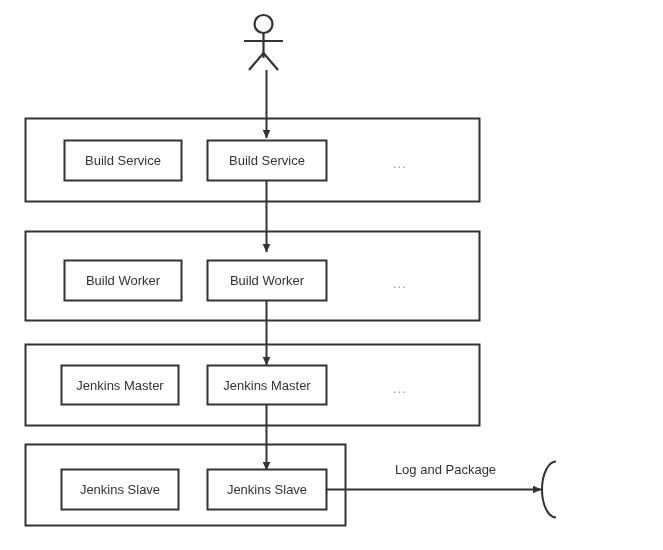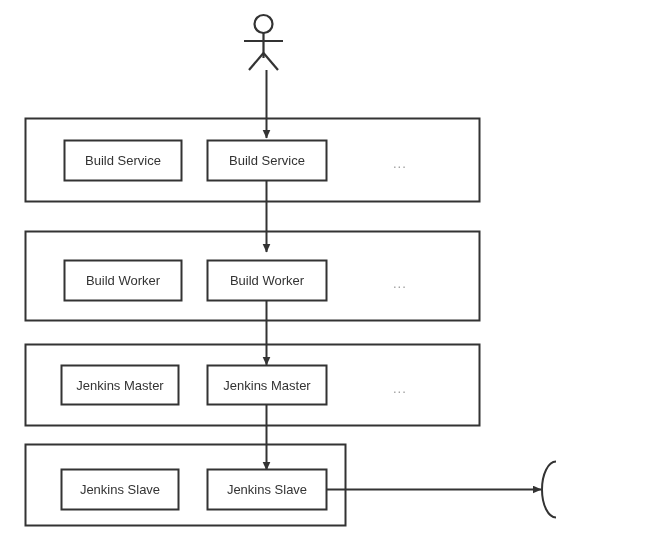--- a/index.html
+++ b/index.html
@@ -110,16 +110,17 @@
   <div class="node-label" style="left:207px; top:274px; width:120px;">Build Worker</div>
   <div class="ellipsis-label" style="left:393px; top:277px;">...</div>
 
   <div class="node-label" style="left:61px; top:379px; width:118px;">Jenkins Master</div>
   <div class="node-label" style="left:207px; top:379px; width:120px;">Jenkins Master</div>
   <div class="ellipsis-label" style="left:393px; top:382px;">...</div>
 
   <div class="node-label" style="left:61px; top:483px; width:118px;">Jenkins Slave</div>
   <div class="node-label" style="left:207px; top:483px; width:120px;">Jenkins Slave</div>
 
+  <div class="edge-label" style="left:383px; top:463px; width:125px;">Log and Package</div>
 
   <div class="node-label" style="left:552px; top:500px; width:70px;">Ceph</div>
 
 </div>
 
 </body></html>

